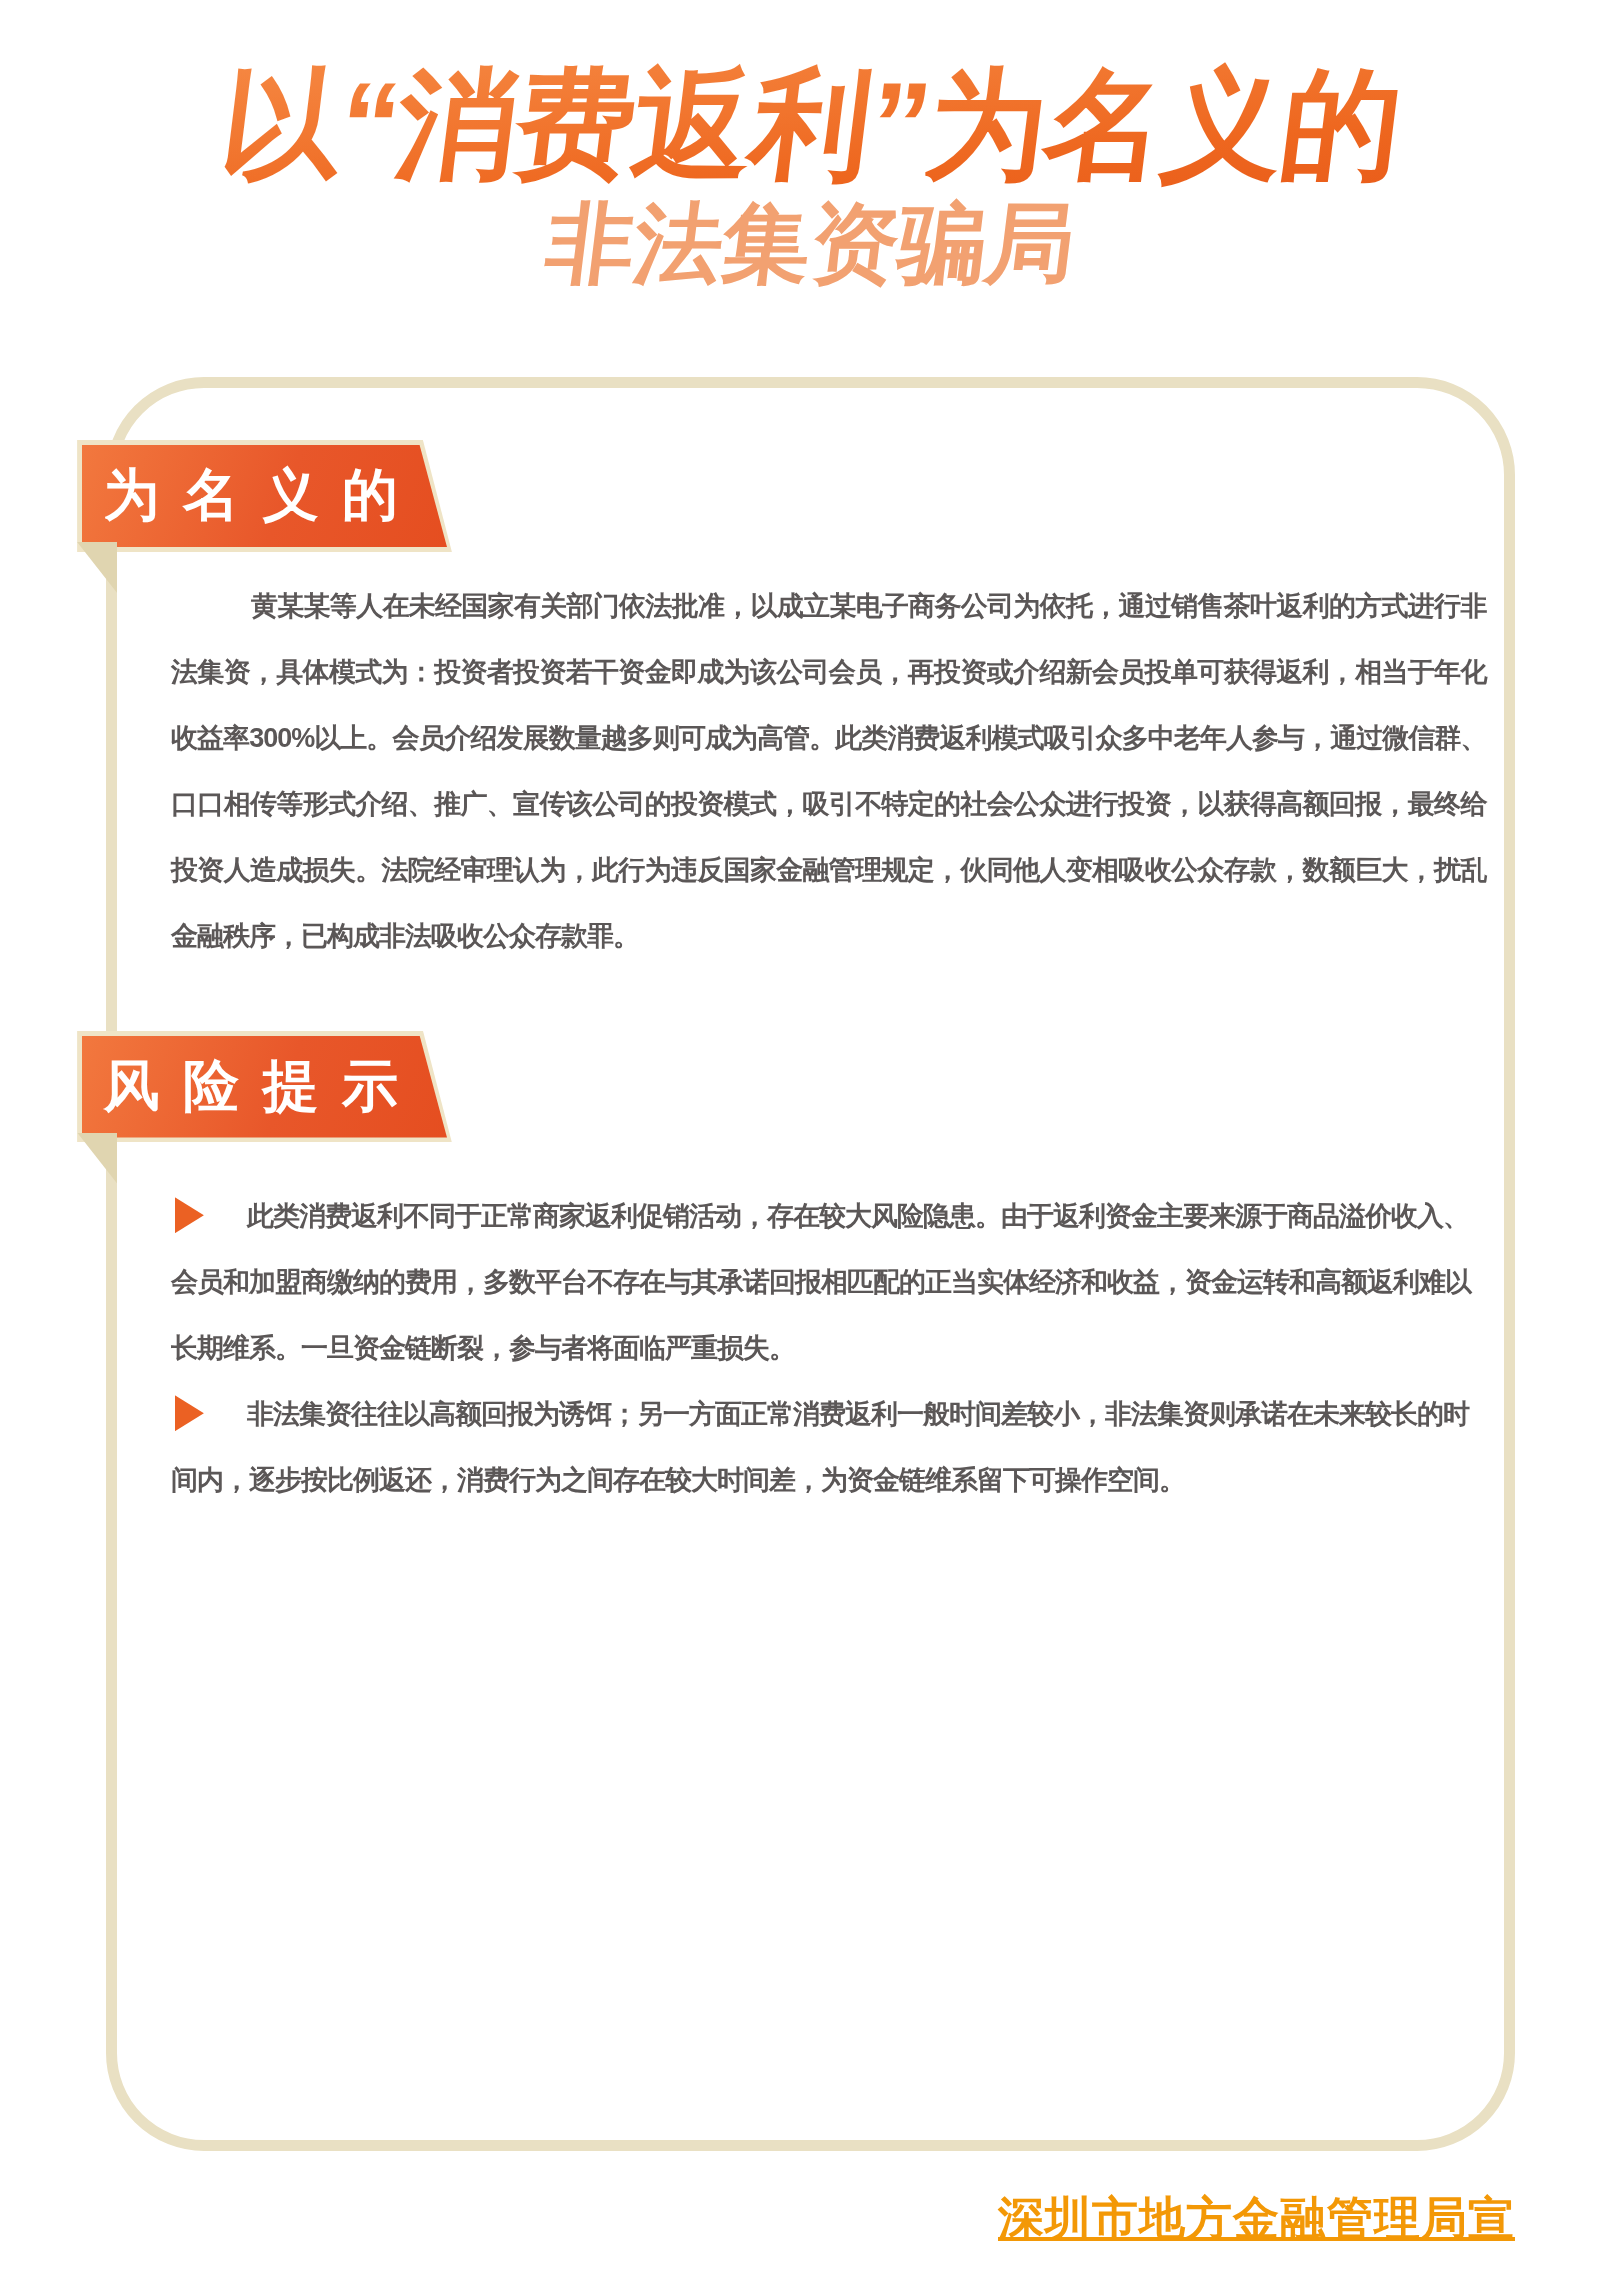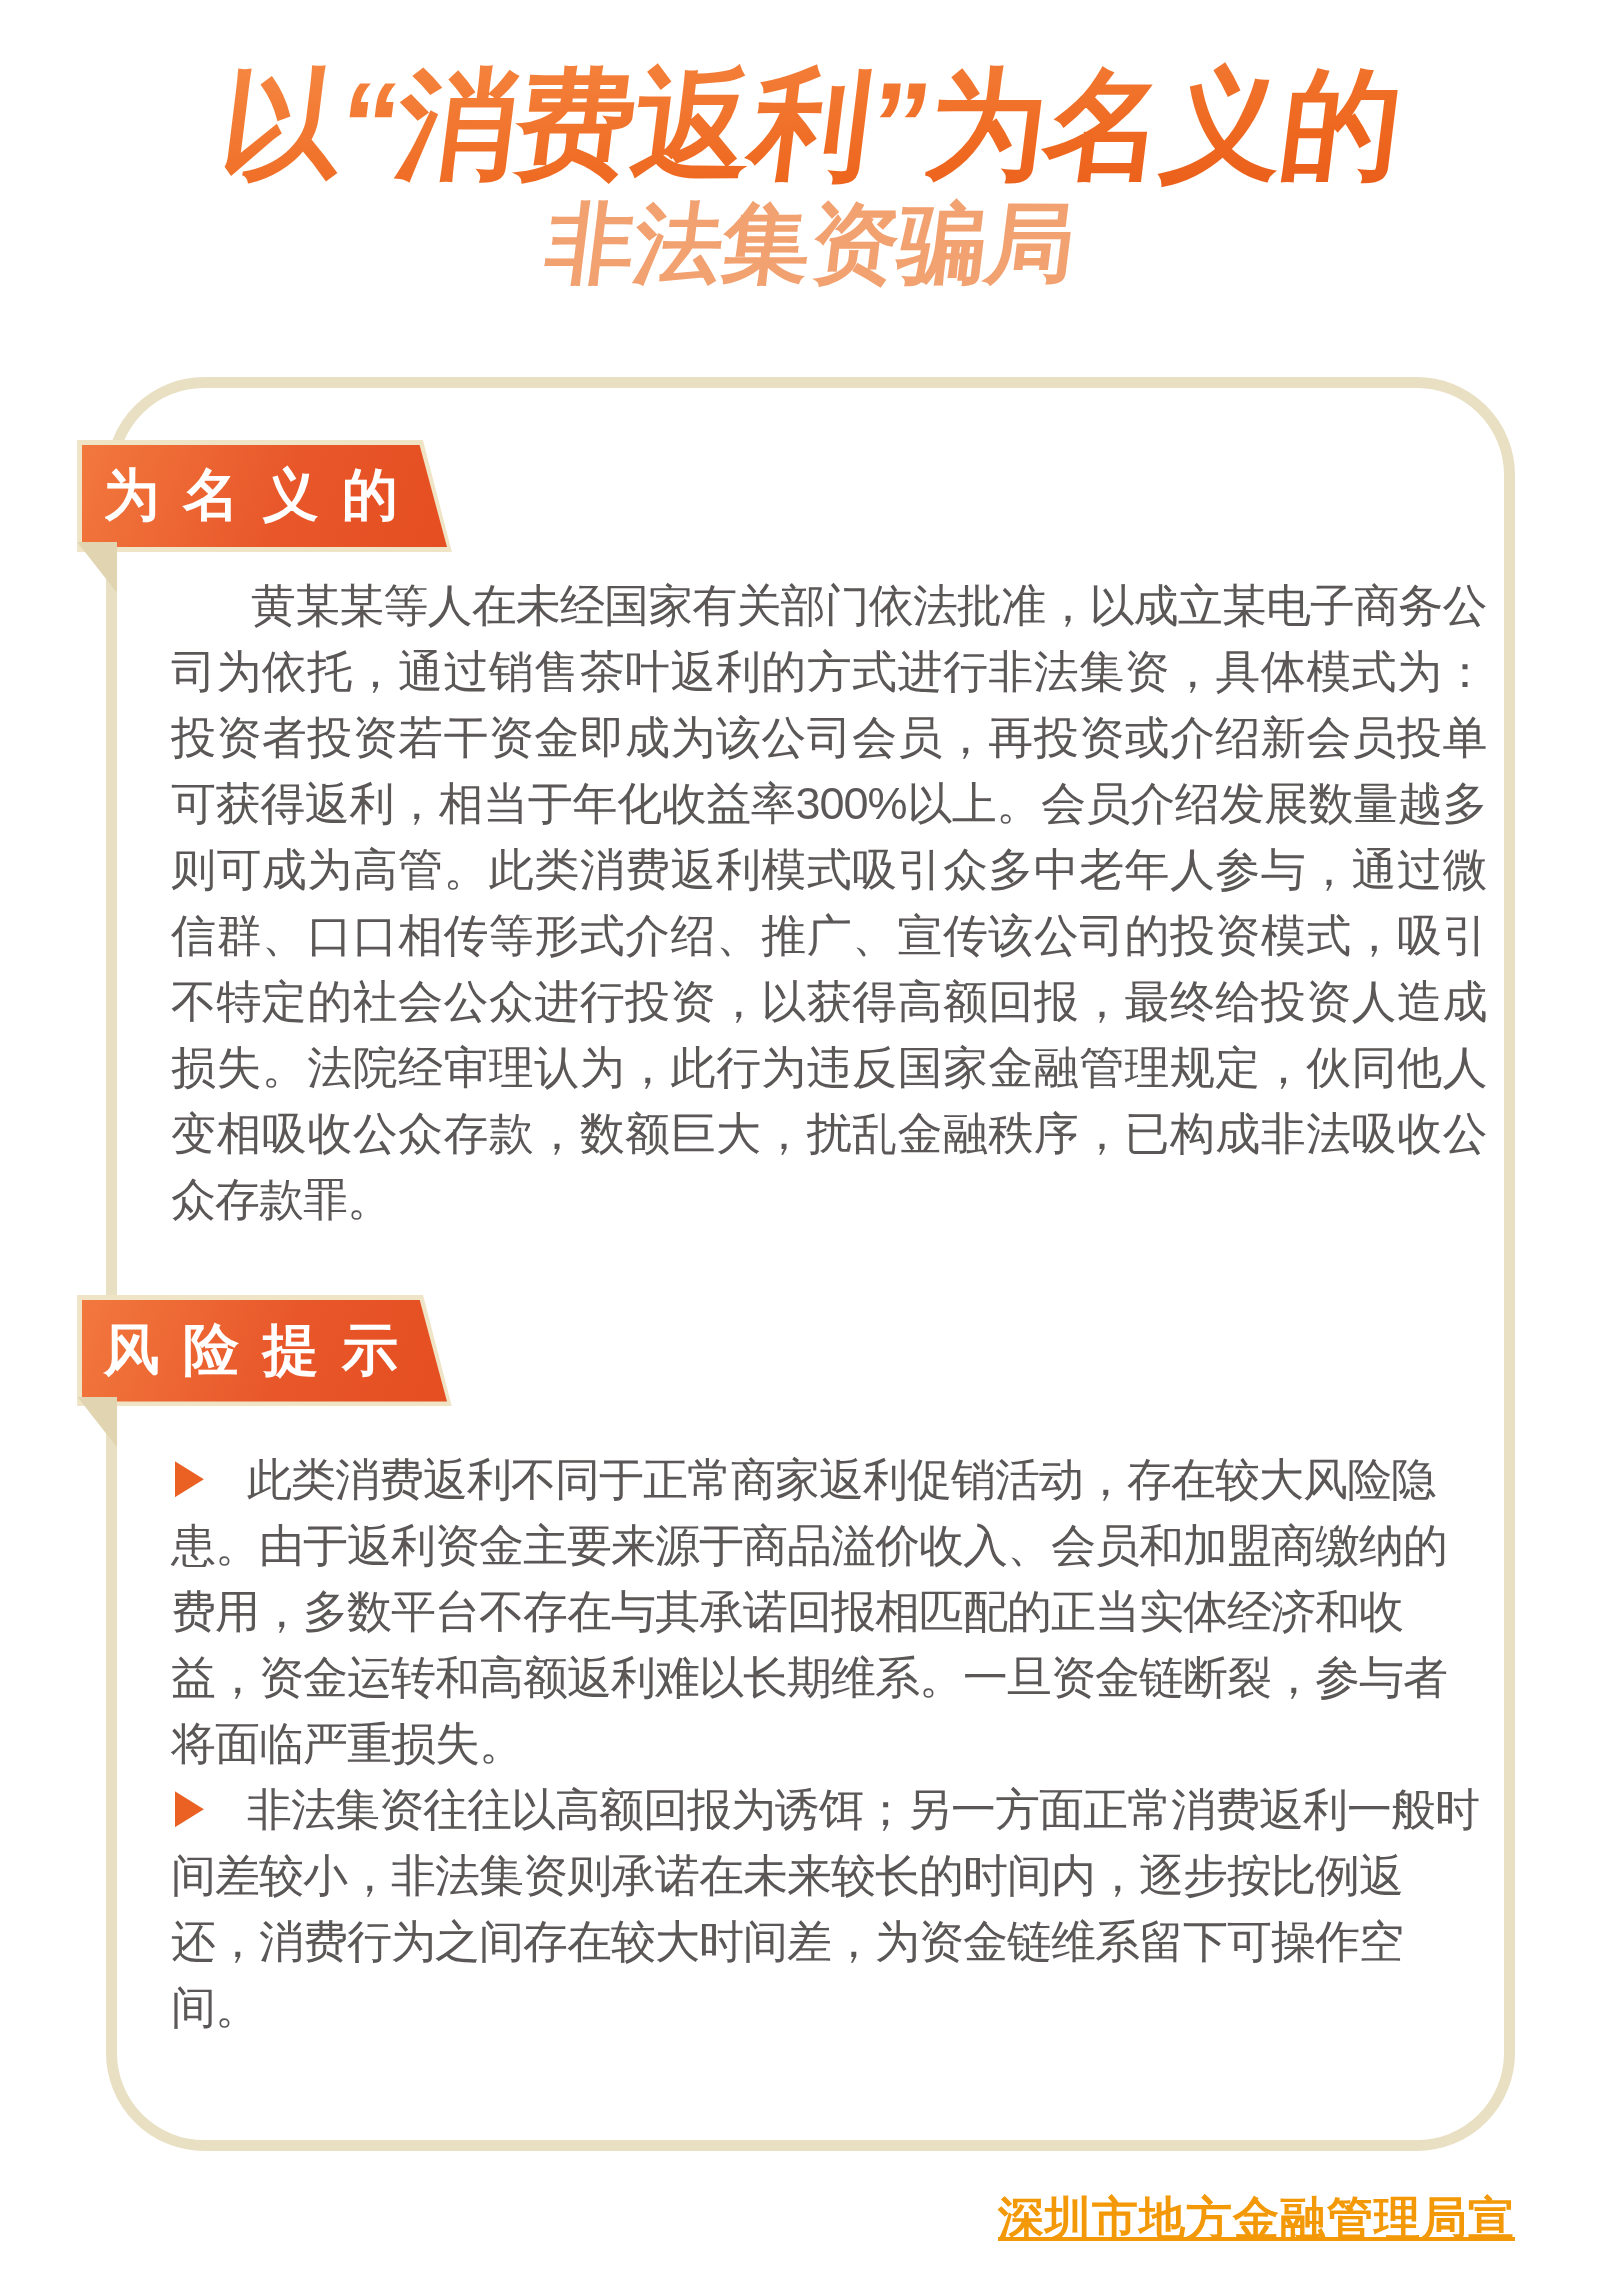--- a/index.html
+++ b/index.html
@@ -81,21 +81,21 @@
   .badge-fold {
     position:absolute; left:-4.9px; top:97px;
     width:40px; height:51px;
     background:#E0D5B0;
     clip-path:polygon(0 0, 100% 0, 100% 100%);
   }
 
   
   .body-text {
     color:#5B5757;
-    font-size:45px; font-weight:400;
+    font-size:27px; font-weight:700;
     letter-spacing:-1px;
     line-height:66px;
     text-align:justify;
   }
   .para-case {
     margin-top:25.5px;
     text-indent:80px;
   }
   .bullets { margin-top:45px; }
   .bullet {

